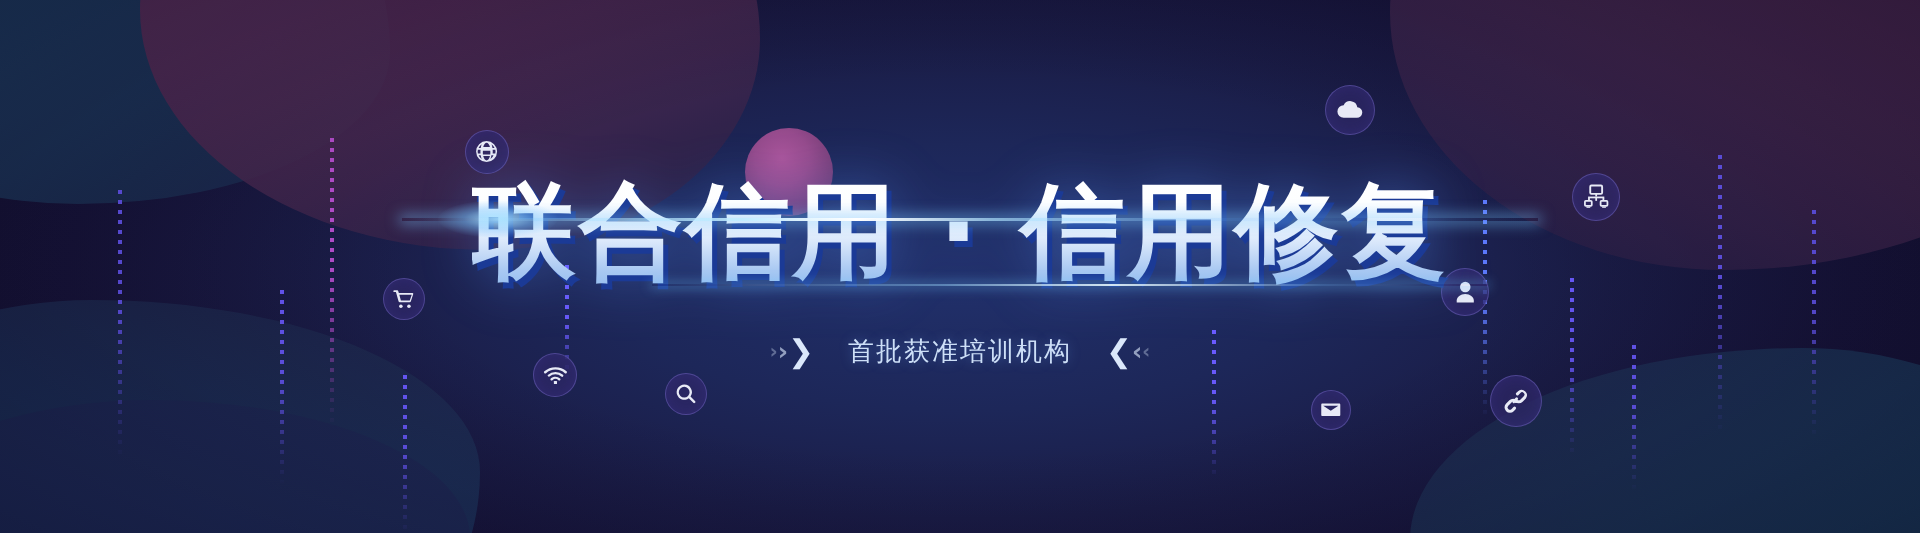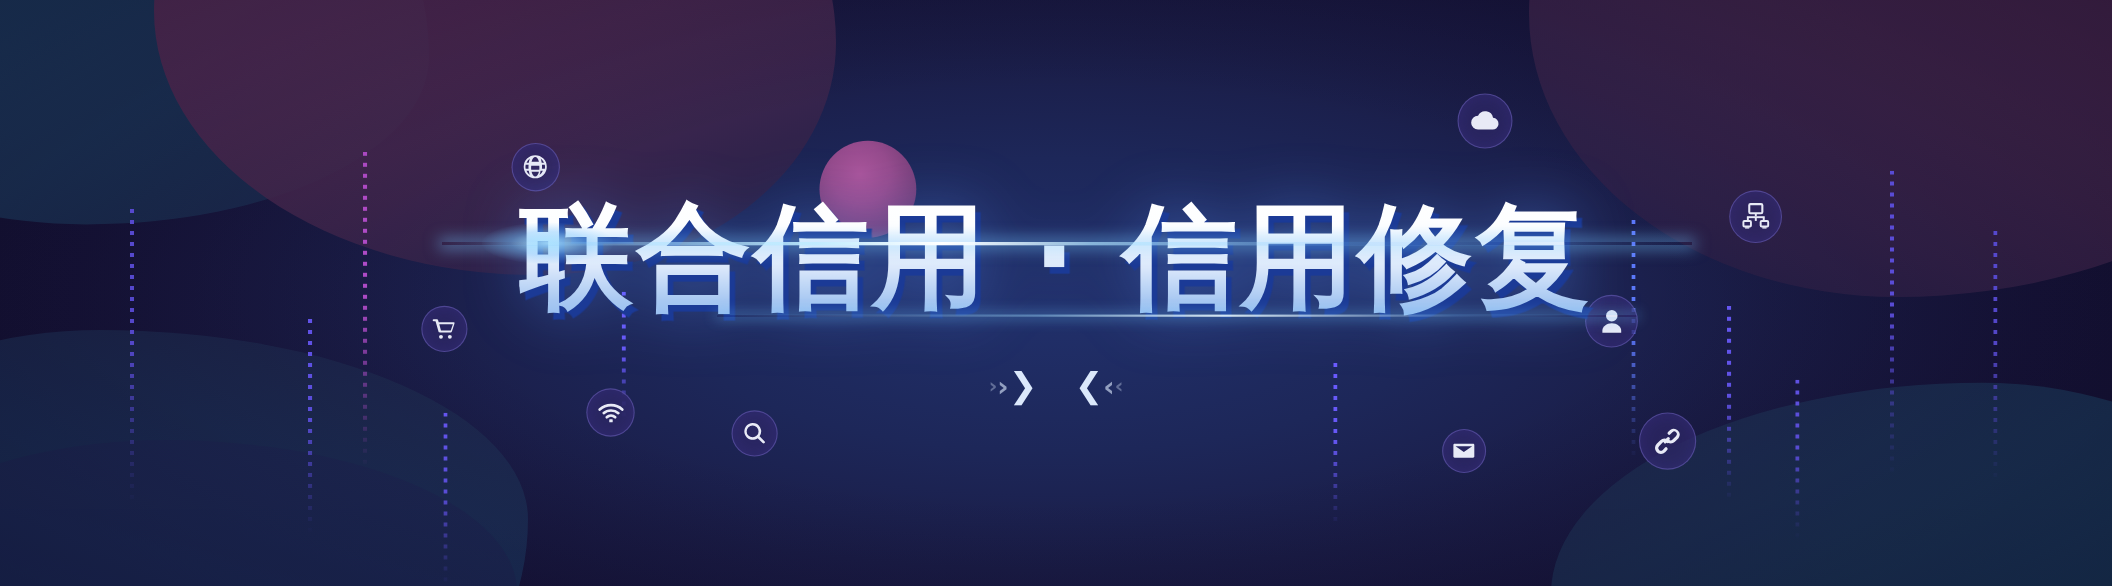--- a/index.html
+++ b/index.html
@@ -313,20 +313,21 @@
       <div class="streak2"></div>
     </div>
 
     <div class="sub-row">
       <div class="chev chev-r">
         <span>›</span>
         <span>›</span>
         <span>❯</span>
       </div>
 
+      <div class="subtitle">首批获准培训机构</div>
 
       <div class="chev chev-l">
         <span>❮</span>
         <span>‹</span>
         <span>‹</span>
       </div>
     </div>
 
   </div>
 </div>

